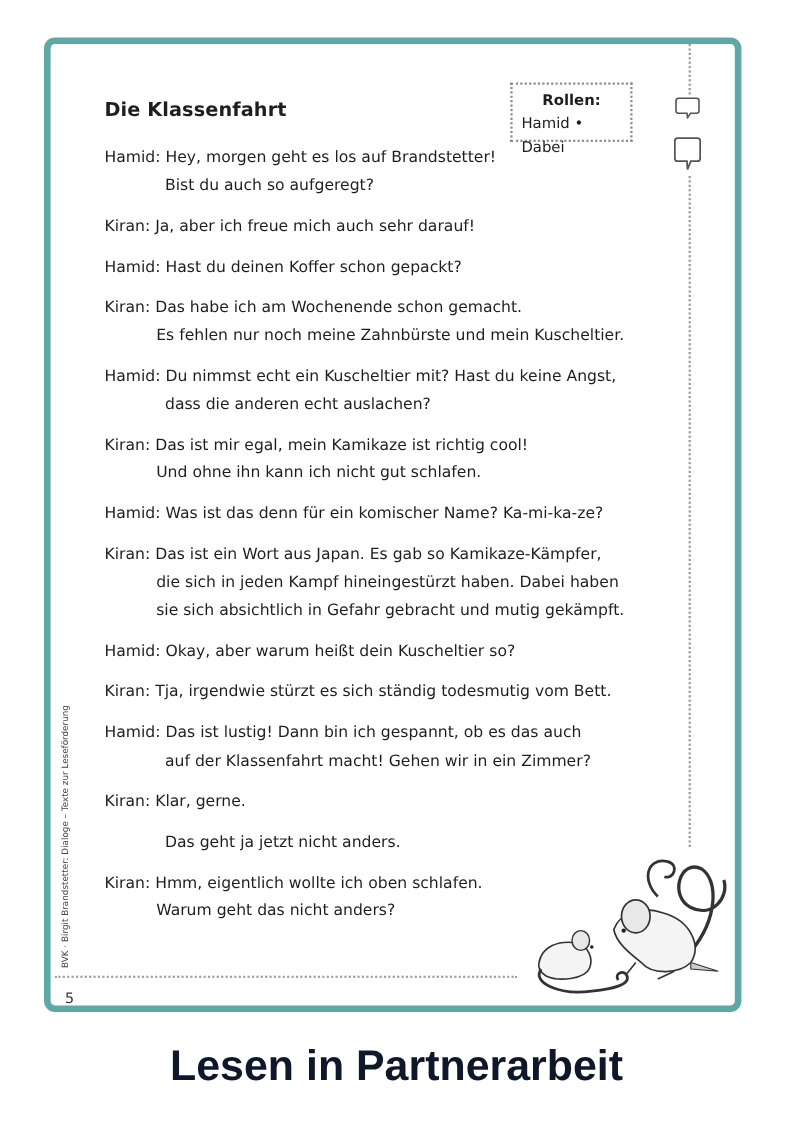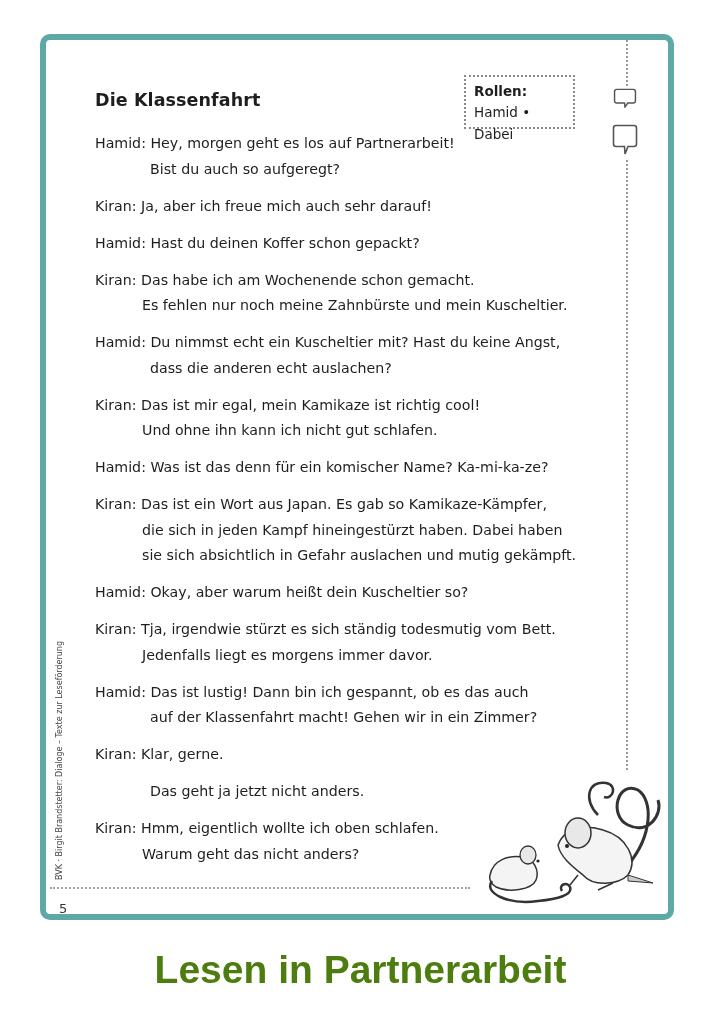--- a/index.html
+++ b/index.html
@@ -3,37 +3,37 @@
 <meta charset="utf-8">
 <style>
   html, body { margin: 0; padding: 0; background: #ffffff; }
   body { width: 721px; height: 1020px; position: relative; overflow: hidden;
          font-family: "DejaVu Sans", sans-serif; color: #1e1e1e; }
   .frame { position: absolute; left: 40px; top: 34px; width: 634px; height: 886px;
            border: 6px solid #5ea9a6; border-radius: 10px; box-sizing: border-box; background: #fff; }
   .title { position: absolute; left: 95px; top: 90px; font-size: 17.5px; font-weight: bold; letter-spacing: 0.1px; }
   .roles { position: absolute; left: 464px; top: 75px; width: 111px; height: 54px;
            border: 2px dotted #8a8a8a; box-sizing: border-box; padding: 4px 0 0 8px; }
-  .roles .lbl { font-size: 13.5px; font-weight: bold; line-height: 20px; }
+  .roles .lbl { font-size: 13.5px; font-weight: bold; line-height: 20px; margin-left: 19px; }
   .roles .names { font-size: 13.5px; line-height: 22px; }
   .vdots-top { position: absolute; left: 626px; top: 40px; height: 46px; border-left: 2px dotted #9a9a9a; }
   .vdots-bot { position: absolute; left: 626px; top: 160px; height: 610px; border-left: 2px dotted #9a9a9a; }
   .bubble { position: absolute; left: 612px; width: 26px; height: 20px; }
   .dialog { position: absolute; left: 95px; top: 131px; width: 470px; }
   .turn { margin: 0 0 11.5px 0; font-size: 14.2px; line-height: 25.5px; }
   .turn .line { display: block; white-space: nowrap; }
   .turn .speaker { font-weight: normal; }
   .turn .cont { padding-left: var(--ind, 56px); }
   .sidecredit { position: absolute; left: 55px; top: 880px; transform-origin: left top; transform: rotate(-90deg);
                 font-size: 8px; color: #444; white-space: nowrap; }
   .hdots { position: absolute; left: 50px; top: 887px; width: 420px; border-top: 2px dotted #a0a0a0; }
   .pagenum { position: absolute; left: 59px; top: 901px; font-size: 13px; color: #333; }
   .mice { position: absolute; left: 478px; top: 775px; width: 200px; height: 140px; }
   .footer { position: absolute; left: 0; top: 948px; width: 721px; text-align: center;
-            font-family: "Liberation Sans", sans-serif; font-weight: bold; font-size: 39px; color: #4d7c0f; }
+            font-family: "Liberation Sans", sans-serif; font-weight: bold; font-size: 39px; color: #0f172a; }
 </style>
 </head>
 <body>
 
 <div class="frame"></div>
 
 <div class="title">Die Klassenfahrt</div>
 
 <div class="roles">
   <div class="lbl">Rollen:</div>
@@ -44,21 +44,21 @@
 <svg class="bubble" style="top:88px" viewBox="0 0 26 22">
   <path d="M4 1.5 H22 Q24.5 1.5 24.5 4 V14 Q24.5 16.5 22 16.5 H16 L13 21 L12.5 16.5 H4 Q1.5 16.5 1.5 14 V4 Q1.5 1.5 4 1.5 Z" fill="#fff" stroke="#555" stroke-width="1.6"></path>
 </svg>
 <svg class="bubble" style="top:124px;height:32px" viewBox="0 0 26 32">
   <path d="M4 1.5 H22 Q24.5 1.5 24.5 4 V20 Q24.5 22.5 22 22.5 H16 L13 30 L12.5 22.5 H4 Q1.5 22.5 1.5 20 V4 Q1.5 1.5 4 1.5 Z" fill="#fff" stroke="#555" stroke-width="1.6"></path>
 </svg>
 <div class="vdots-bot"></div>
 
 <div class="dialog">
   <div class="turn" style="--ind:55px">
-    <span class="line"><span class="speaker">Hamid:</span> <span>Hey, morgen geht es los auf Partnerarbeit!</span></span>
+    <span class="line"><span class="speaker">Hamid:</span> <span>Hey, morgen geht es los auf Brandstetter!</span></span>
     <span class="line cont">Bist du auch so aufgeregt?</span>
   </div>
   <div class="turn">
     <span class="line"><span class="speaker">Kiran:</span> <span>Ja, aber ich freue mich auch sehr darauf!</span></span>
   </div>
   <div class="turn">
     <span class="line"><span class="speaker">Hamid:</span> <span>Hast du deinen Koffer schon gepackt?</span></span>
   </div>
   <div class="turn" style="--ind:47px">
     <span class="line"><span class="speaker">Kiran:</span> <span>Das habe ich am Wochenende schon gemacht.</span></span>
@@ -71,28 +71,27 @@
   <div class="turn" style="--ind:47px">
     <span class="line"><span class="speaker">Kiran:</span> <span>Das ist mir egal, mein Kamikaze ist richtig cool!</span></span>
     <span class="line cont">Und ohne ihn kann ich nicht gut schlafen.</span>
   </div>
   <div class="turn">
     <span class="line"><span class="speaker">Hamid:</span> <span>Was ist das denn für ein komischer Name? Ka-mi-ka-ze?</span></span>
   </div>
   <div class="turn" style="--ind:47px">
     <span class="line"><span class="speaker">Kiran:</span> <span>Das ist ein Wort aus Japan. Es gab so Kamikaze-Kämpfer,</span></span>
     <span class="line cont">die sich in jeden Kampf hineingestürzt haben. Dabei haben</span>
-    <span class="line cont">sie sich absichtlich in Gefahr auslachen und mutig gekämpft.</span>
+    <span class="line cont">sie sich absichtlich in Gefahr gebracht und mutig gekämpft.</span>
   </div>
   <div class="turn">
     <span class="line"><span class="speaker">Hamid:</span> <span>Okay, aber warum heißt dein Kuscheltier so?</span></span>
   </div>
   <div class="turn" style="--ind:47px">
     <span class="line"><span class="speaker">Kiran:</span> <span>Tja, irgendwie stürzt es sich ständig todesmutig vom Bett.</span></span>
-    <span class="line cont">Jedenfalls liegt es morgens immer davor.</span>
   </div>
   <div class="turn" style="--ind:55px">
     <span class="line"><span class="speaker">Hamid:</span> <span>Das ist lustig! Dann bin ich gespannt, ob es das auch</span></span>
     <span class="line cont">auf der Klassenfahrt macht! Gehen wir in ein Zimmer?</span>
   </div>
   <div class="turn">
     <span class="line"><span class="speaker">Kiran:</span> <span>Klar, gerne.</span></span>
   </div>
   <div class="turn" style="--ind:55px">
     <span class="line cont">Das geht ja jetzt nicht anders.</span>

